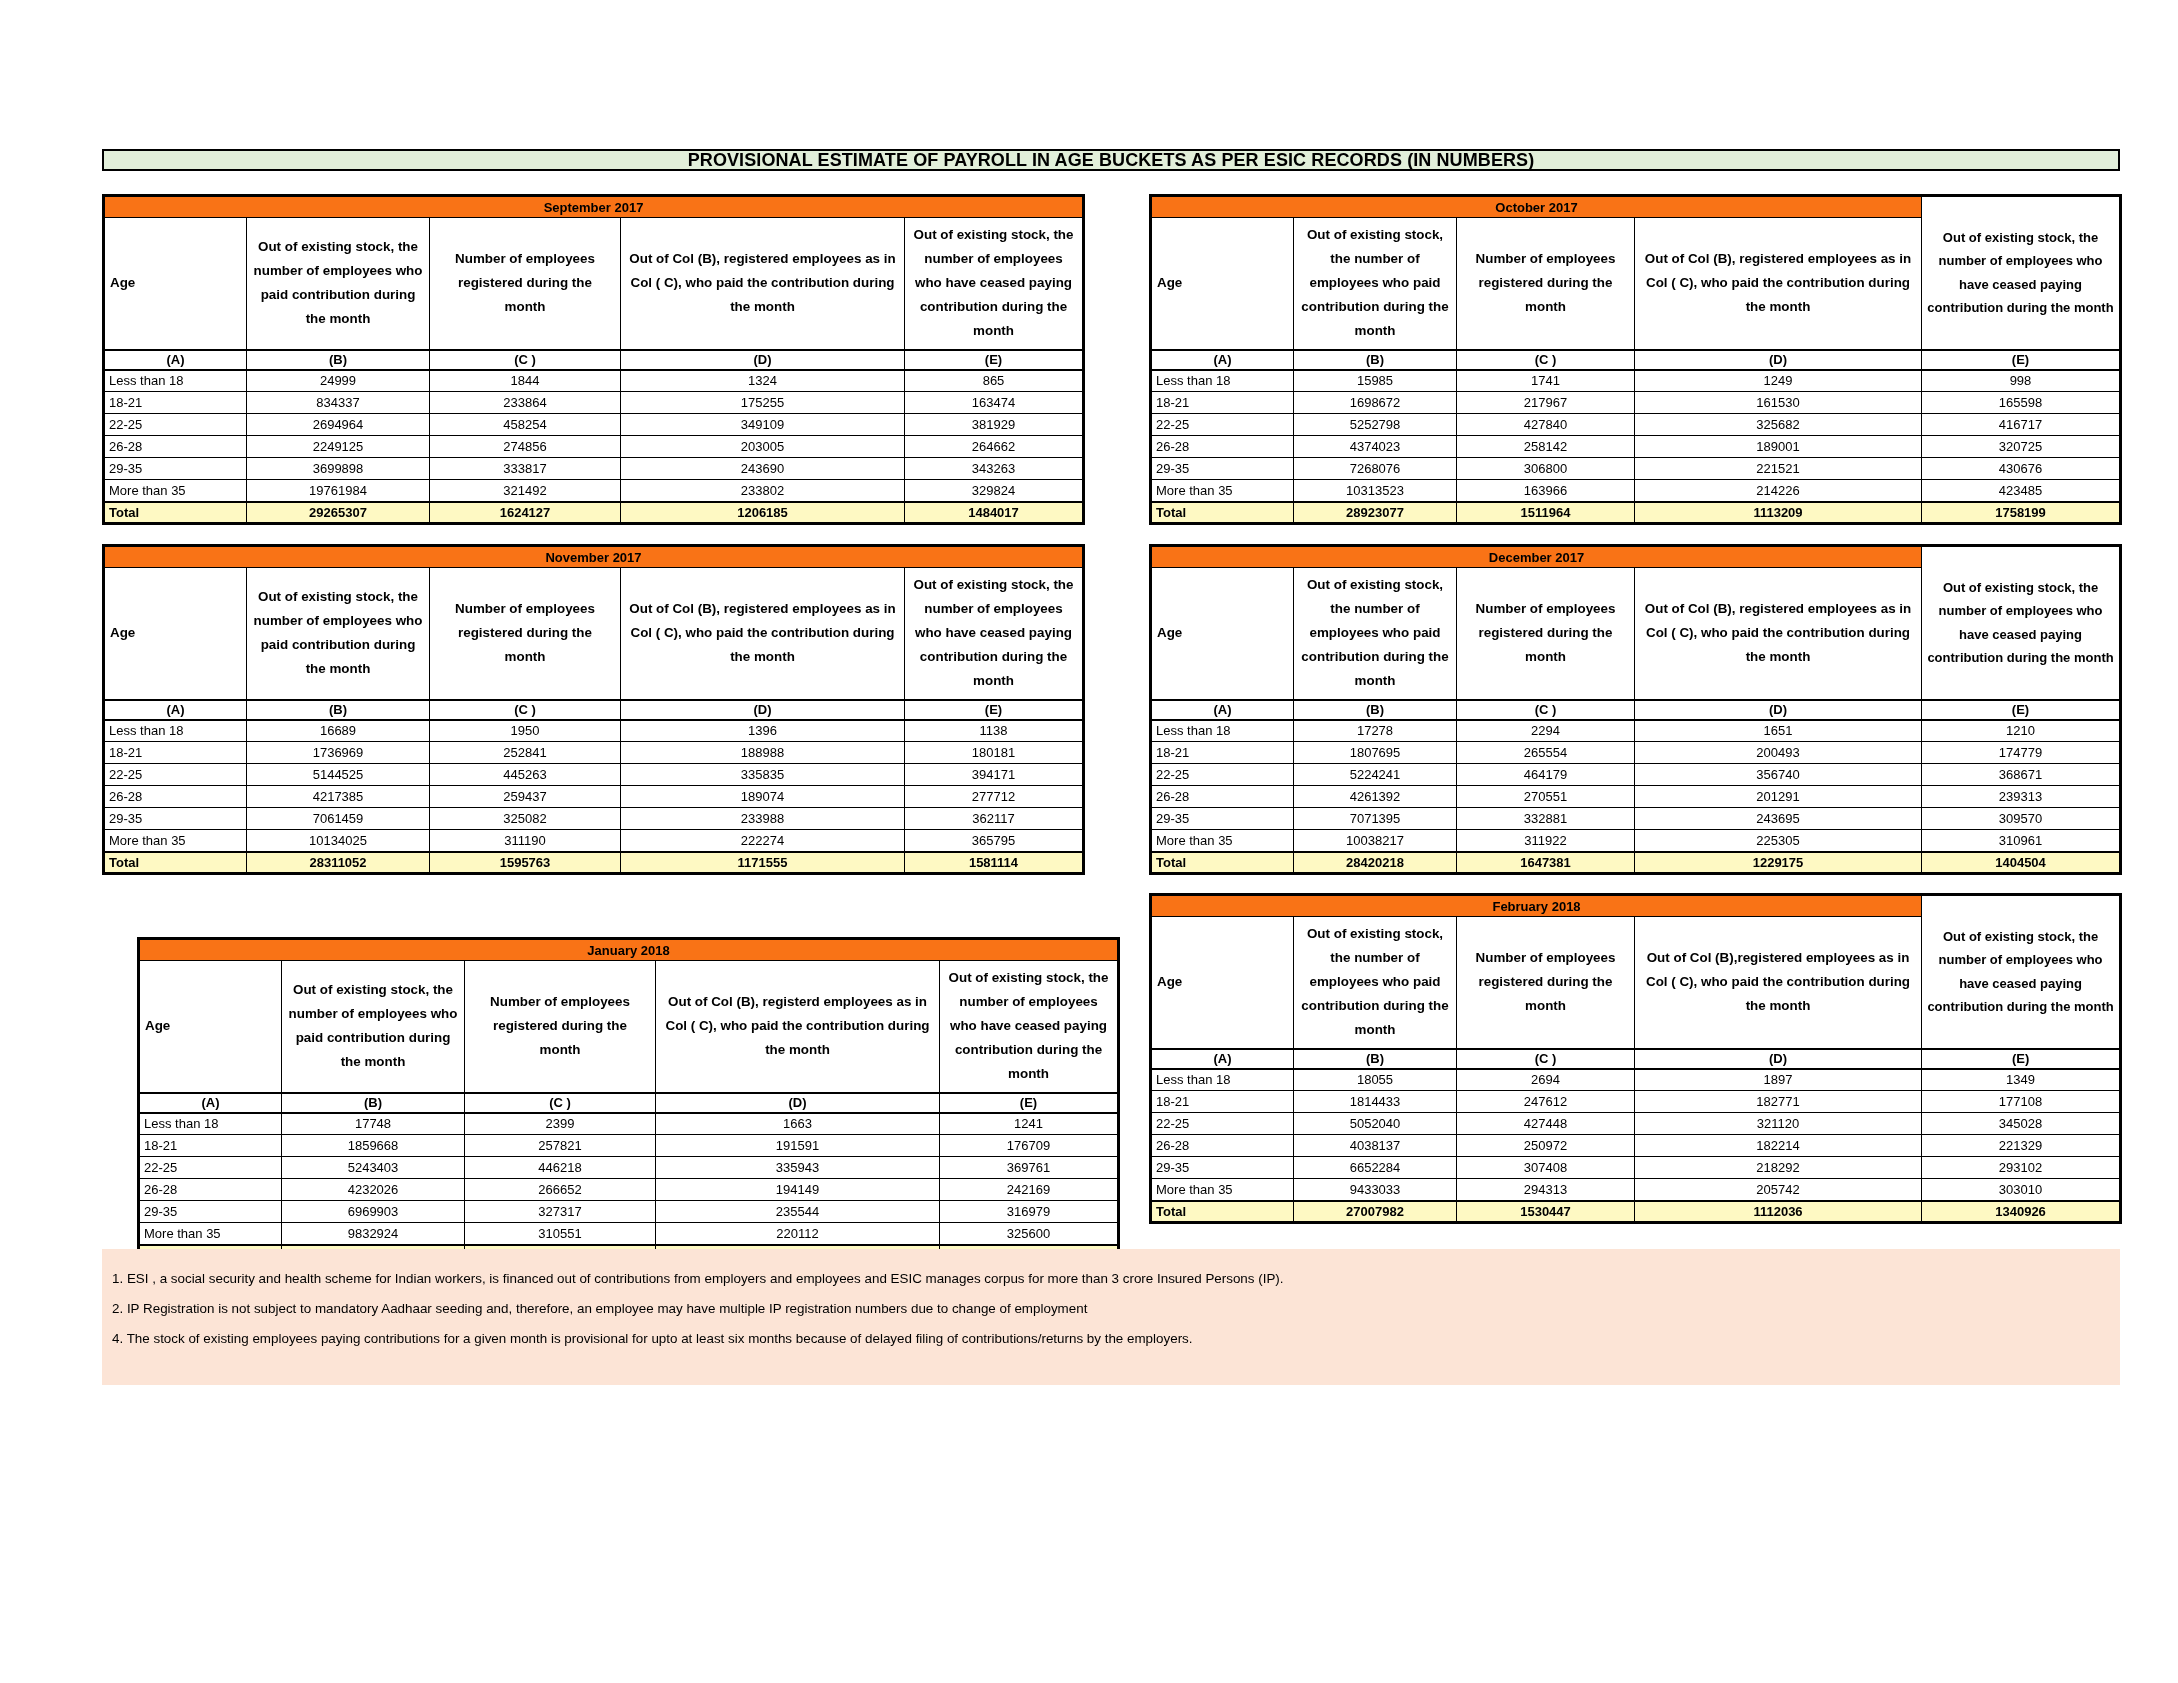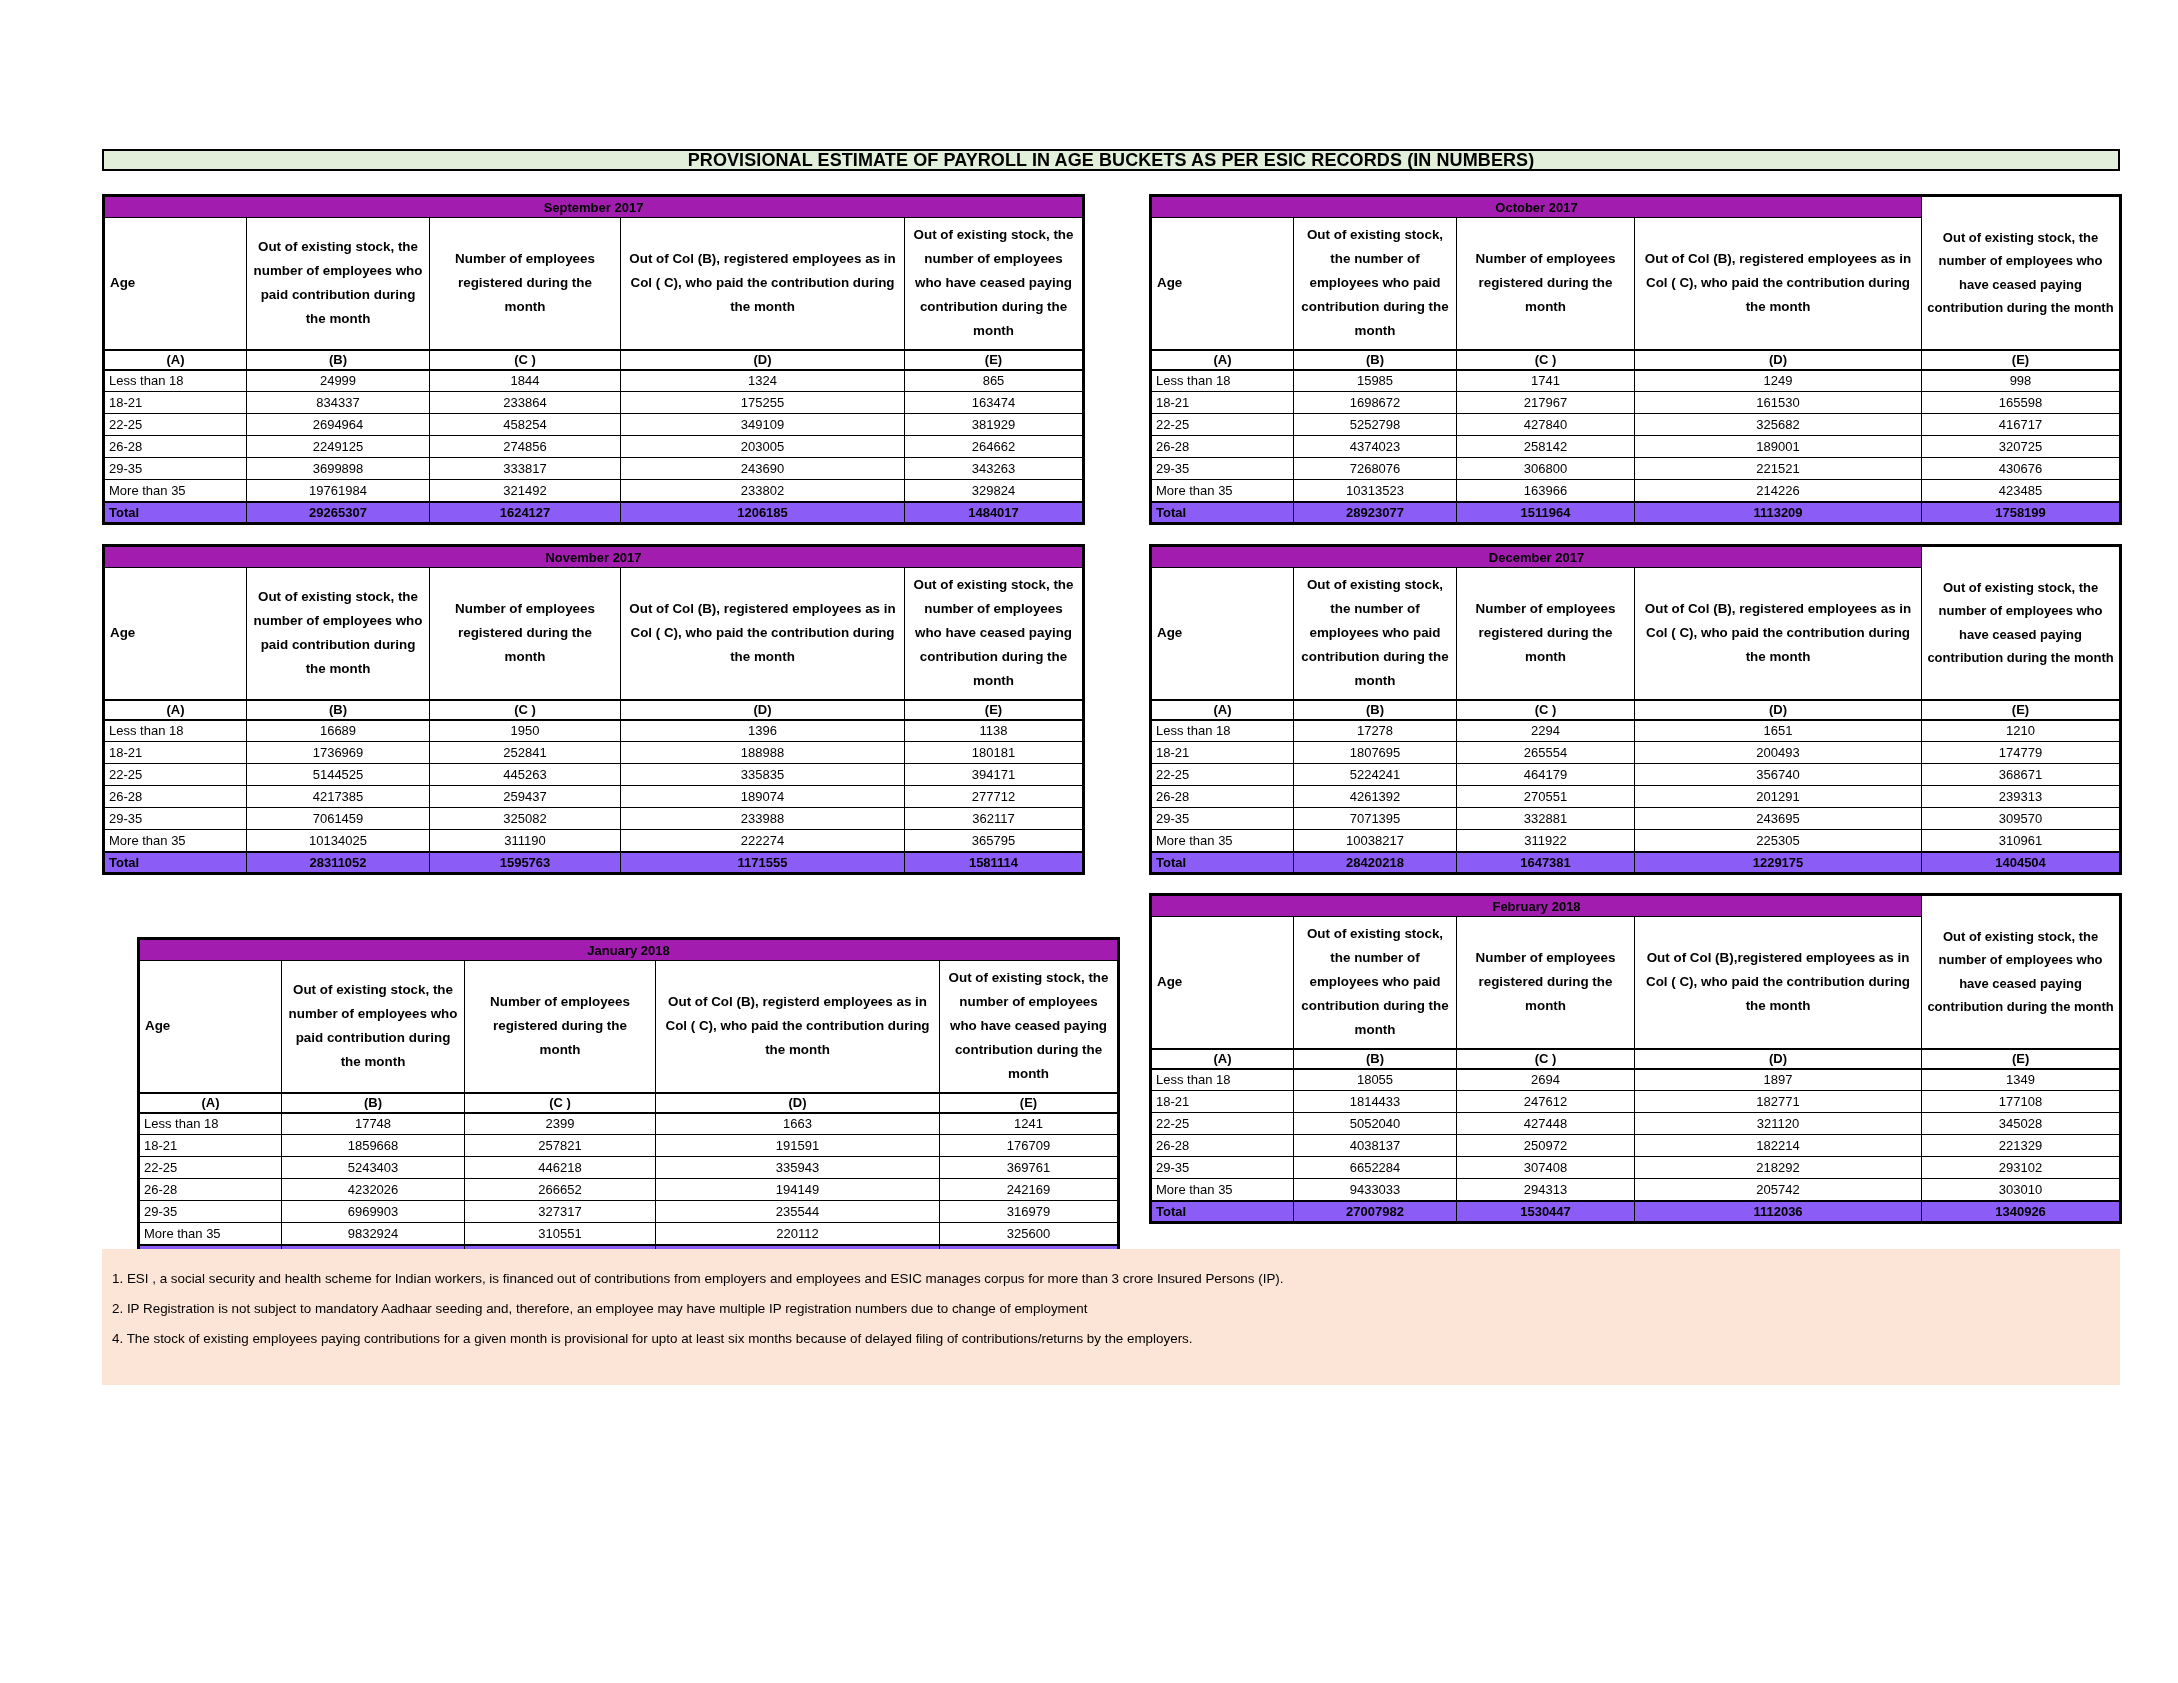--- a/index.html
+++ b/index.html
@@ -17,40 +17,40 @@
   
   table.pt{
     position:absolute;border-collapse:collapse;table-layout:fixed;
     background:#fff;border:3px solid #000;
   }
   table.pt th, table.pt td{
     border:1.5px solid #000;padding:0 4px;overflow:hidden;
     font-size:13px;box-sizing:border-box;
   }
   th.month{
-    height:22px;background:#a21caf;font-weight:bold;font-size:14px;
+    height:22px;background:#f97316;font-weight:bold;font-size:14px;
     text-align:center;border-bottom:2.5px solid #000;
   }
   tr.bighead th{
     height:132px;font-weight:bold;font-size:13.4px;text-align:center;
     vertical-align:middle;line-height:1.8;padding:0 6px;
   }
   tr.bighead th.ageh{text-align:left;padding-left:5px;}
   th.ehead{
     font-weight:bold;font-size:13.4px;text-align:center;vertical-align:middle;
     line-height:1.8;padding:0 6px;
   }
   tr.letters th{
     height:20px;font-weight:bold;text-align:center;
     border-top:2.5px solid #000;border-bottom:2.5px solid #000;
   }
   tbody td{height:22px;}
   td.agec{text-align:left;}
   td.num{text-align:center;}
-  tr.total td{background:#8b5cf6;font-weight:bold;border-top:2.5px solid #000;}
+  tr.total td{background:#fef9c3;font-weight:bold;border-top:2.5px solid #000;}
   
   table.tleft{width:980px;}
   table.tright{width:970px;}
   table.tleft col.cA{width:143px} table.tleft col.cB{width:183px}
   table.tleft col.cC{width:191px} table.tleft col.cD{width:284px}
   table.tleft col.cE{width:179px}
   table.tright col.cA{width:143px} table.tright col.cB{width:163px}
   table.tright col.cC{width:178px} table.tright col.cD{width:287px}
   table.tright col.cE{width:199px}
   

